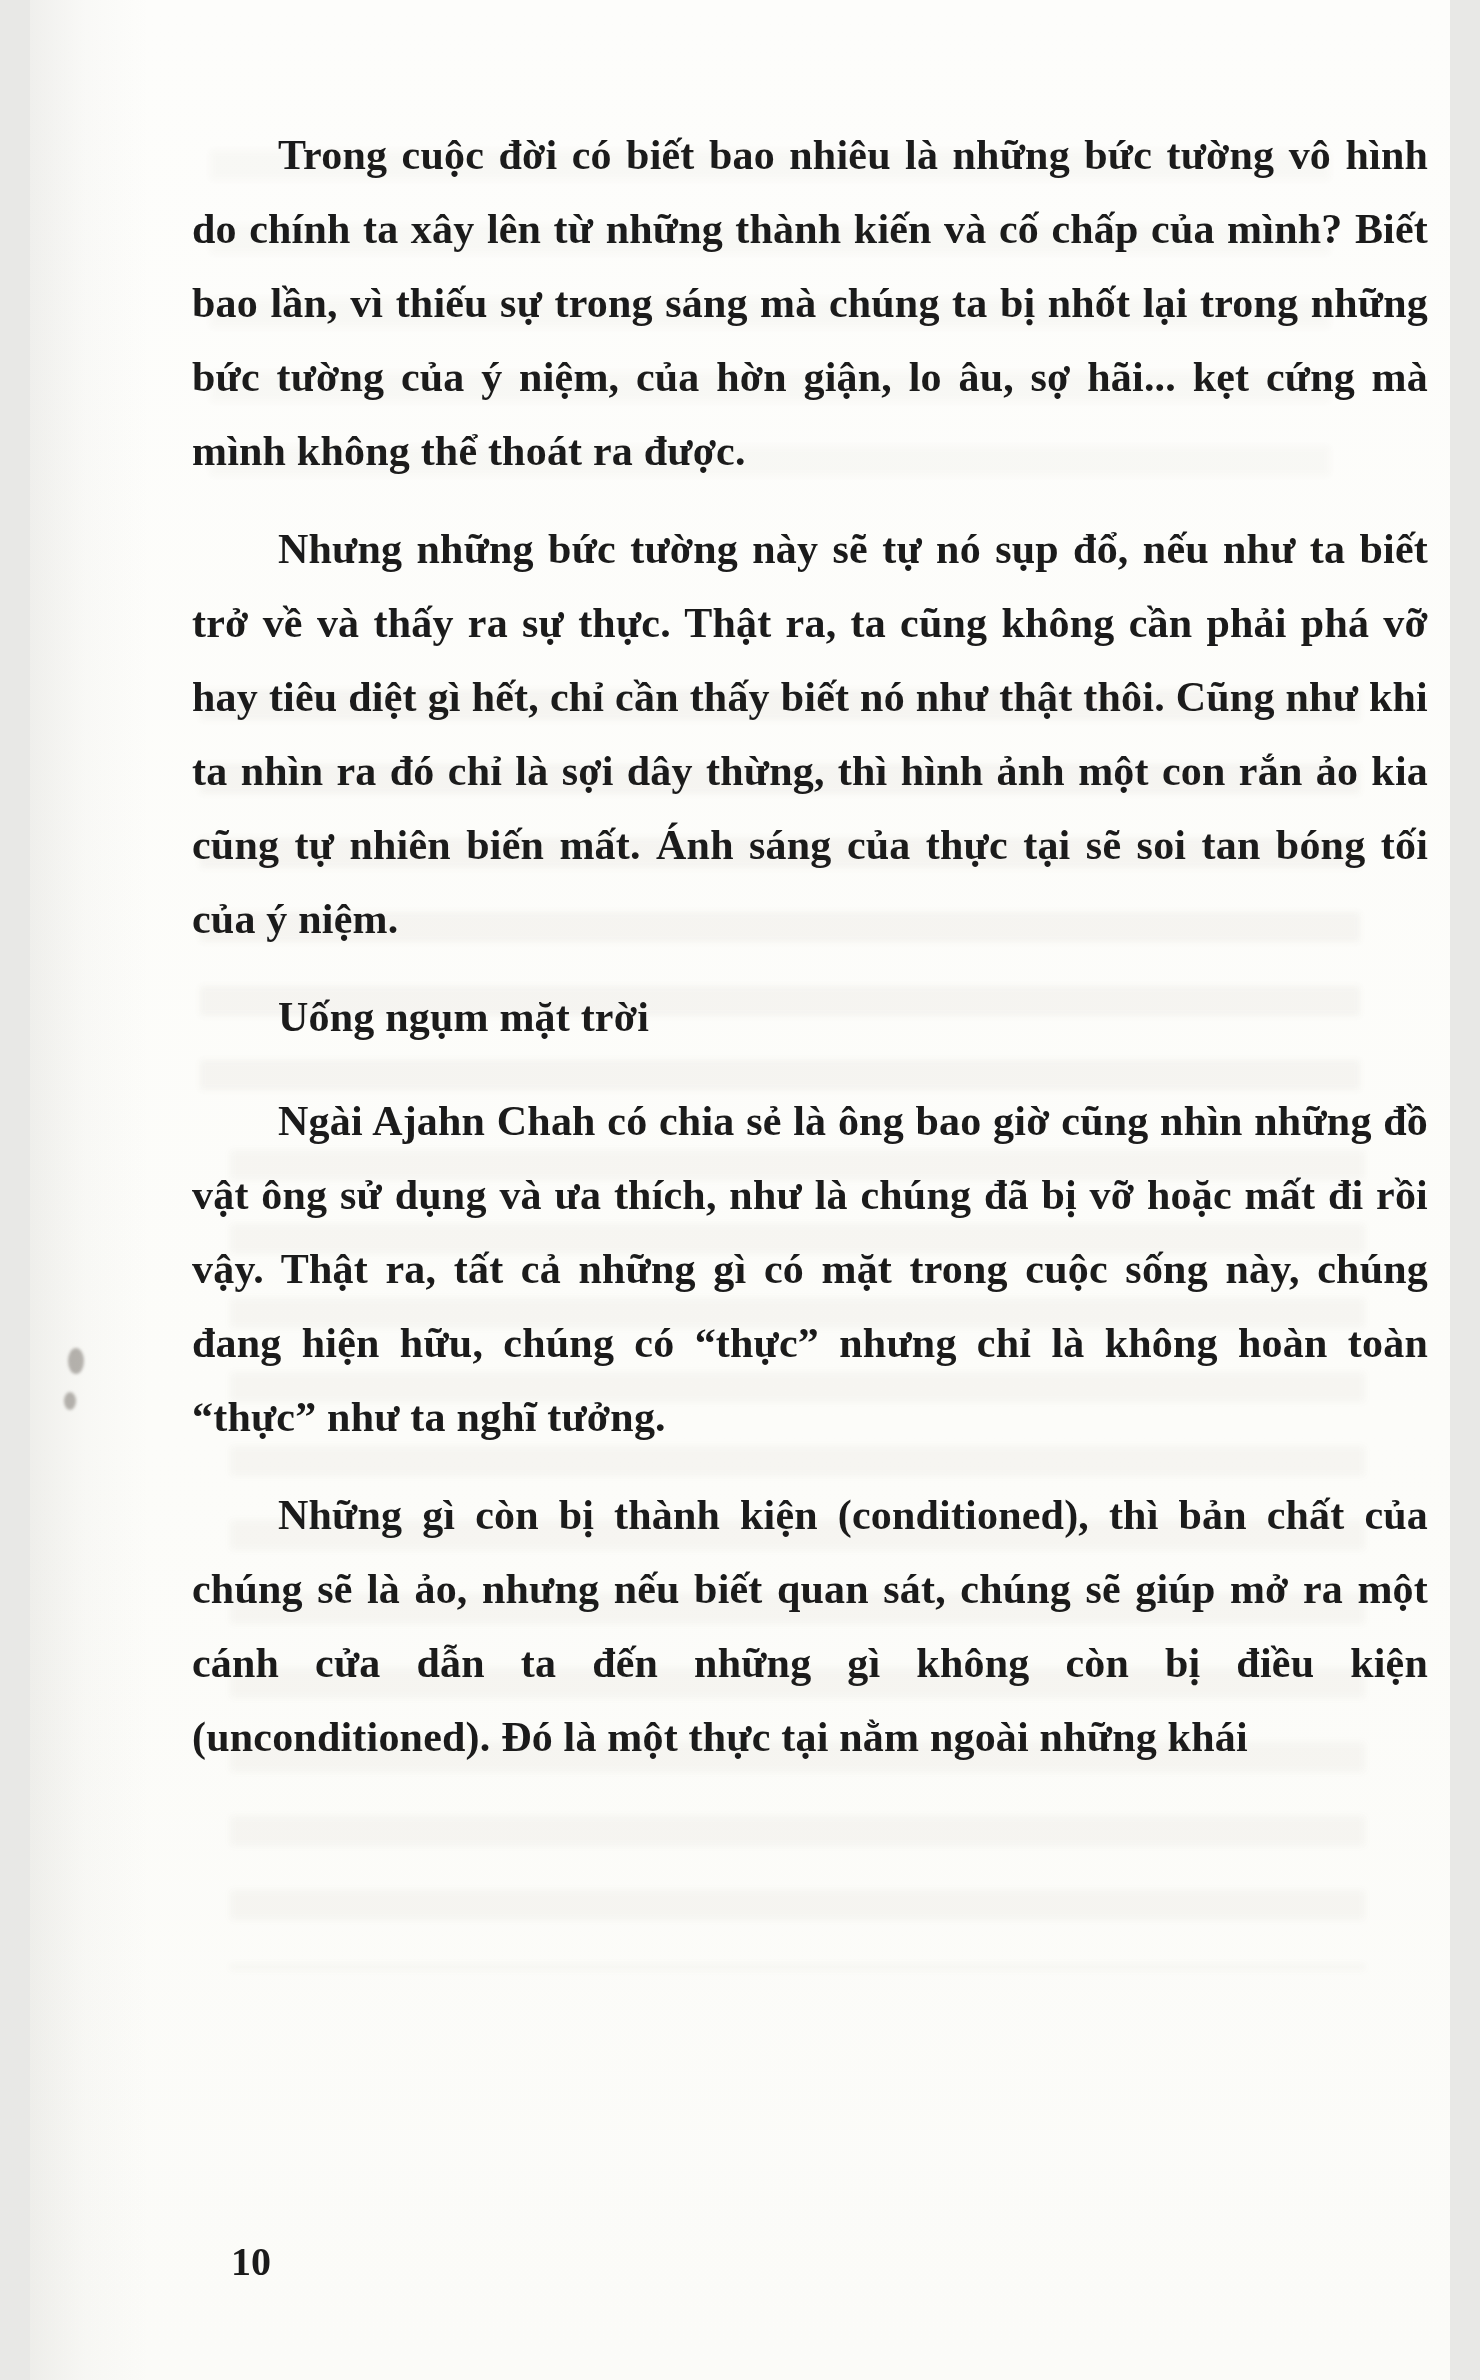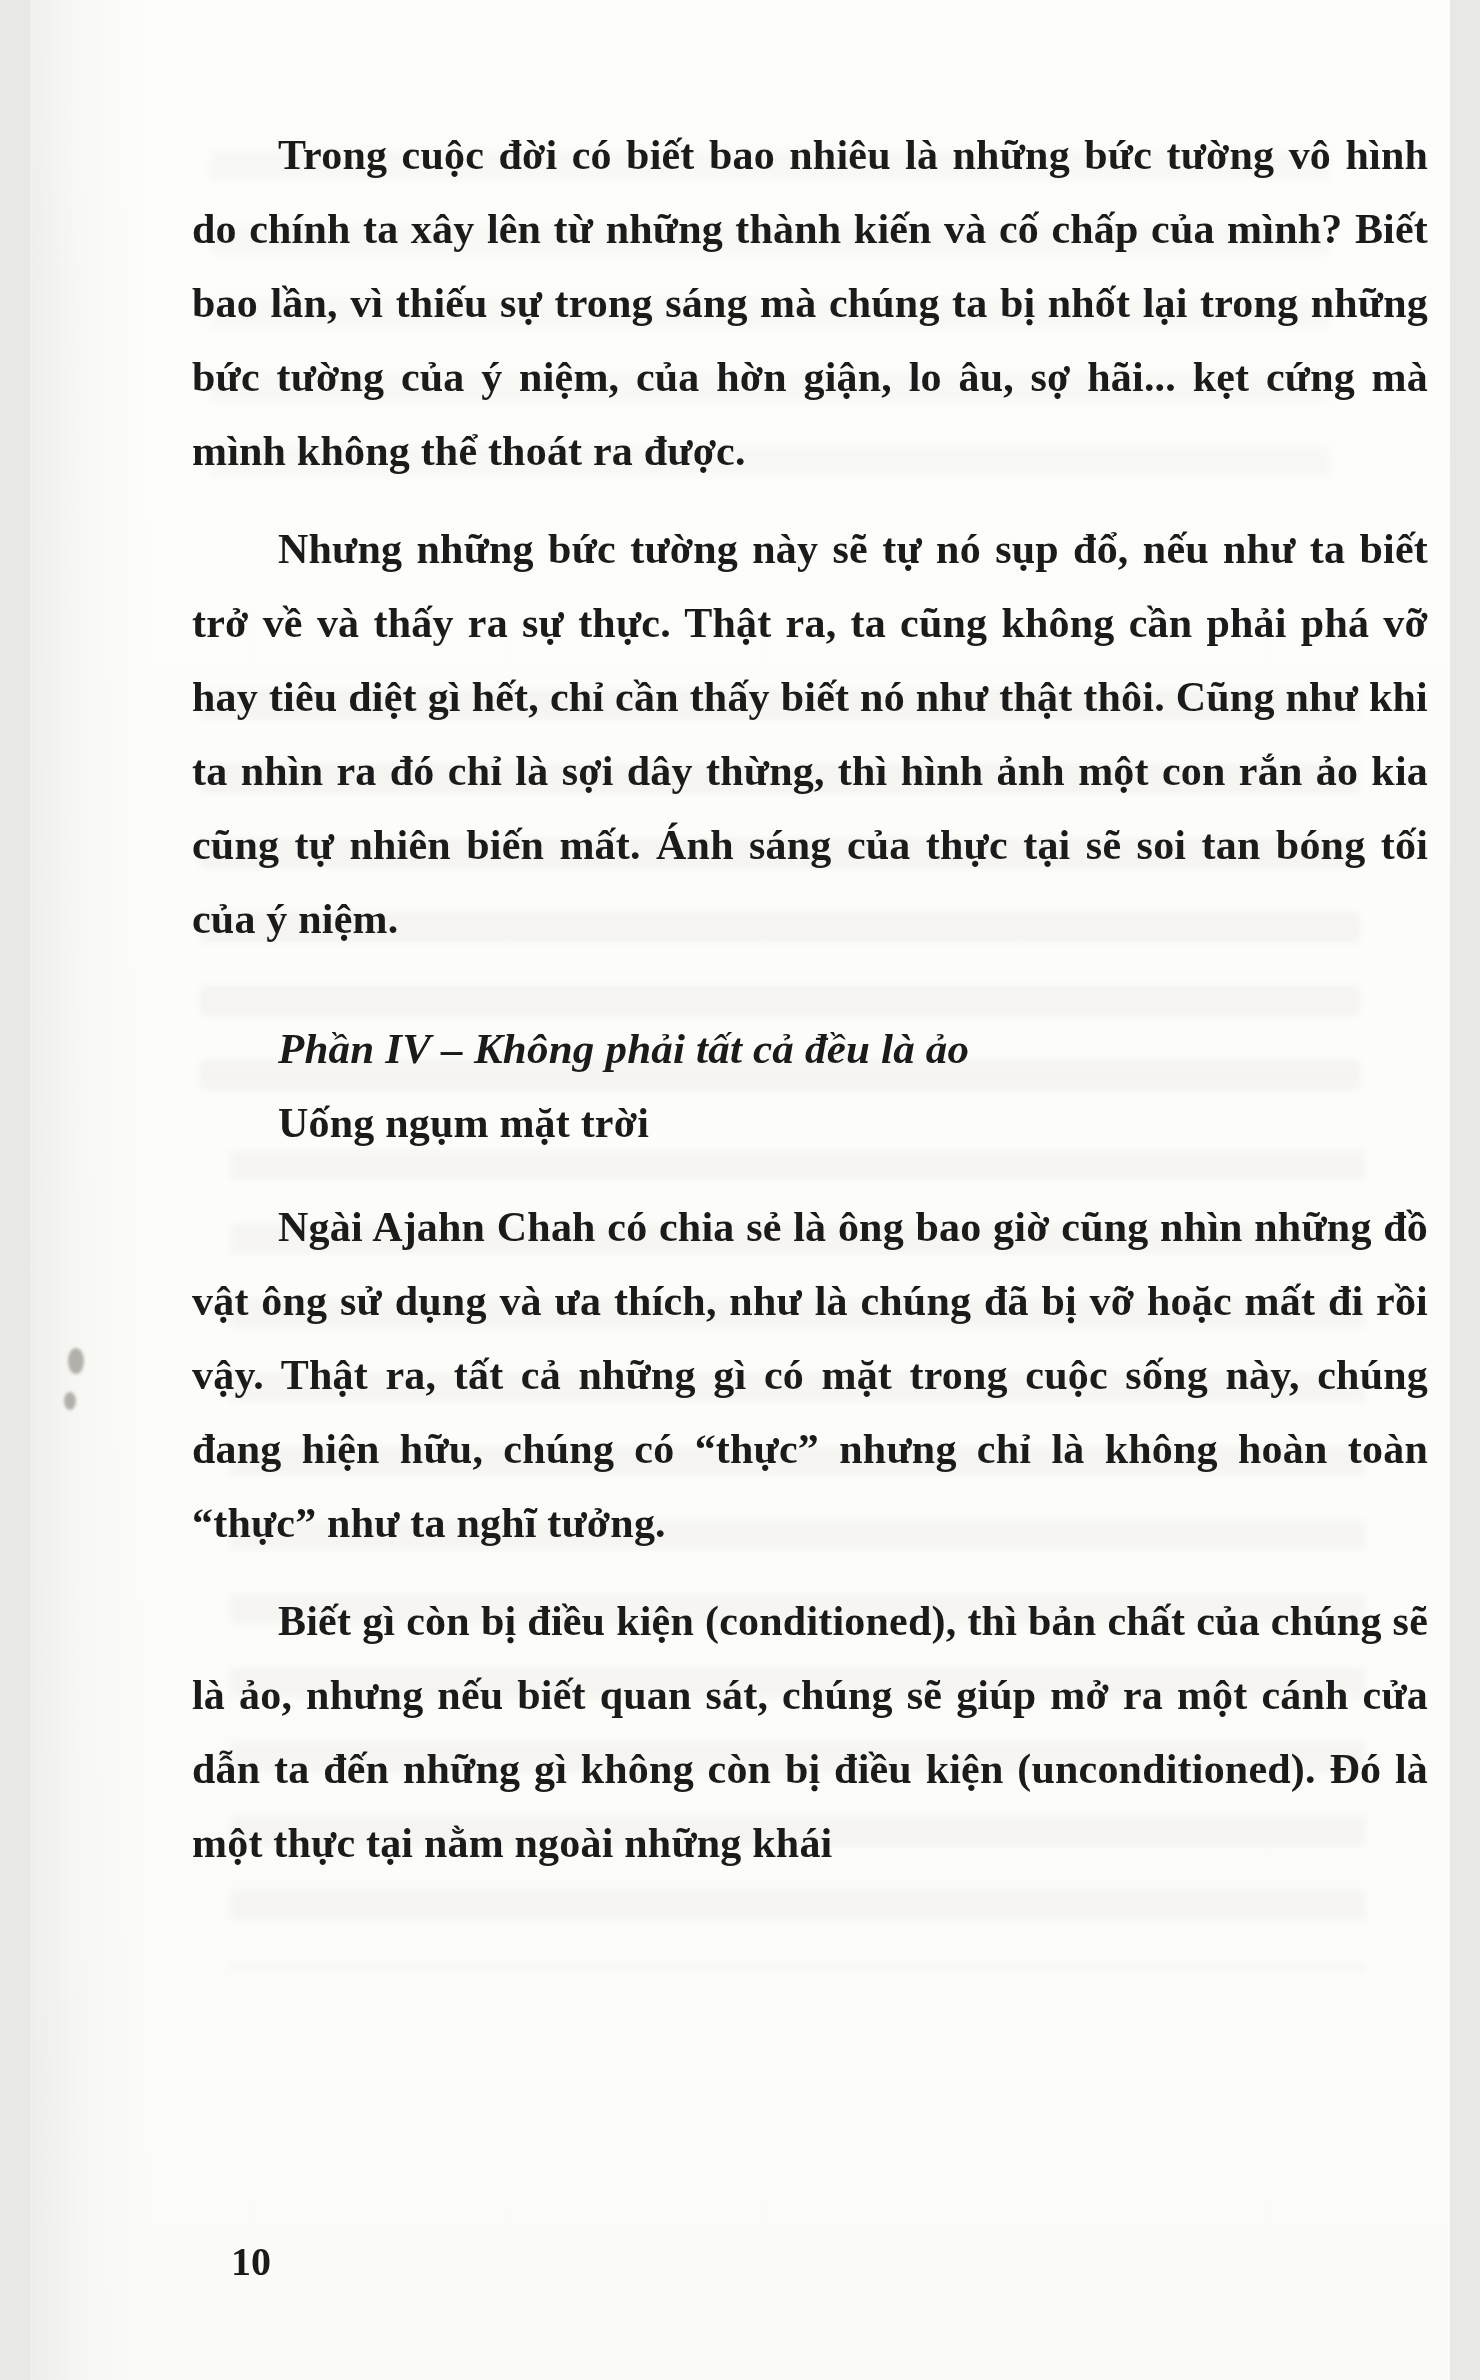--- a/index.html
+++ b/index.html
@@ -97,28 +97,27 @@
   <div class="bleed bleed-b"></div>
   <div class="speck speck-1"></div>
   <div class="speck speck-2"></div>
 
   <article class="text-block">
 
     <p class="para">Trong cuộc đời có biết bao nhiêu là những bức tường vô hình do chính ta xây lên từ những thành kiến và cố chấp của mình? Biết bao lần, vì thiếu sự trong sáng mà chúng ta bị nhốt lại trong những bức tường của ý niệm, của hờn giận, lo âu, sợ hãi... kẹt cứng mà mình không thể thoát ra được.</p>
 
     <p class="para">Nhưng những bức tường này sẽ tự nó sụp đổ, nếu như ta biết trở về và thấy ra sự thực. Thật ra, ta cũng không cần phải phá vỡ hay tiêu diệt gì hết, chỉ cần thấy biết nó như thật thôi. Cũng như khi ta nhìn ra đó chỉ là sợi dây thừng, thì hình ảnh một con rắn ảo kia cũng tự nhiên biến mất. Ánh sáng của thực tại sẽ soi tan bóng tối của ý niệm.</p>
 
-    <h2 class="heading">Phần IV – Không phải tất cả đều là ảo</h2>
 
     <h3 class="subheading">Uống ngụm mặt trời</h3>
 
     <p class="para">Ngài Ajahn Chah có chia sẻ là ông bao giờ cũng nhìn những đồ vật ông sử dụng và ưa thích, như là chúng đã bị vỡ hoặc mất đi rồi vậy. Thật ra, tất cả những gì có mặt trong cuộc sống này, chúng đang hiện hữu, chúng có “thực” nhưng chỉ là không hoàn toàn “thực” như ta nghĩ tưởng.</p>
 
 
     <p class="para">
-      <span>Biết gì còn bị điều kiện (</span><span class="em">conditioned</span><span>), thì bản chất của chúng sẽ là ảo, nhưng nếu biết quan sát, chúng sẽ giúp mở ra một cánh cửa dẫn ta đến những gì không còn bị điều kiện (</span><span class="em">unconditioned</span><span>). Đó là một thực tại nằm ngoài những khái</span>
+      <span>Những gì còn bị thành kiện (</span><span class="em">conditioned</span><span>), thì bản chất của chúng sẽ là ảo, nhưng nếu biết quan sát, chúng sẽ giúp mở ra một cánh cửa dẫn ta đến những gì không còn bị điều kiện (</span><span class="em">unconditioned</span><span>). Đó là một thực tại nằm ngoài những khái</span>
     </p>
 
   </article>
 
   <div class="page-number">10</div>
 
 </div>
 
 </body></html>

